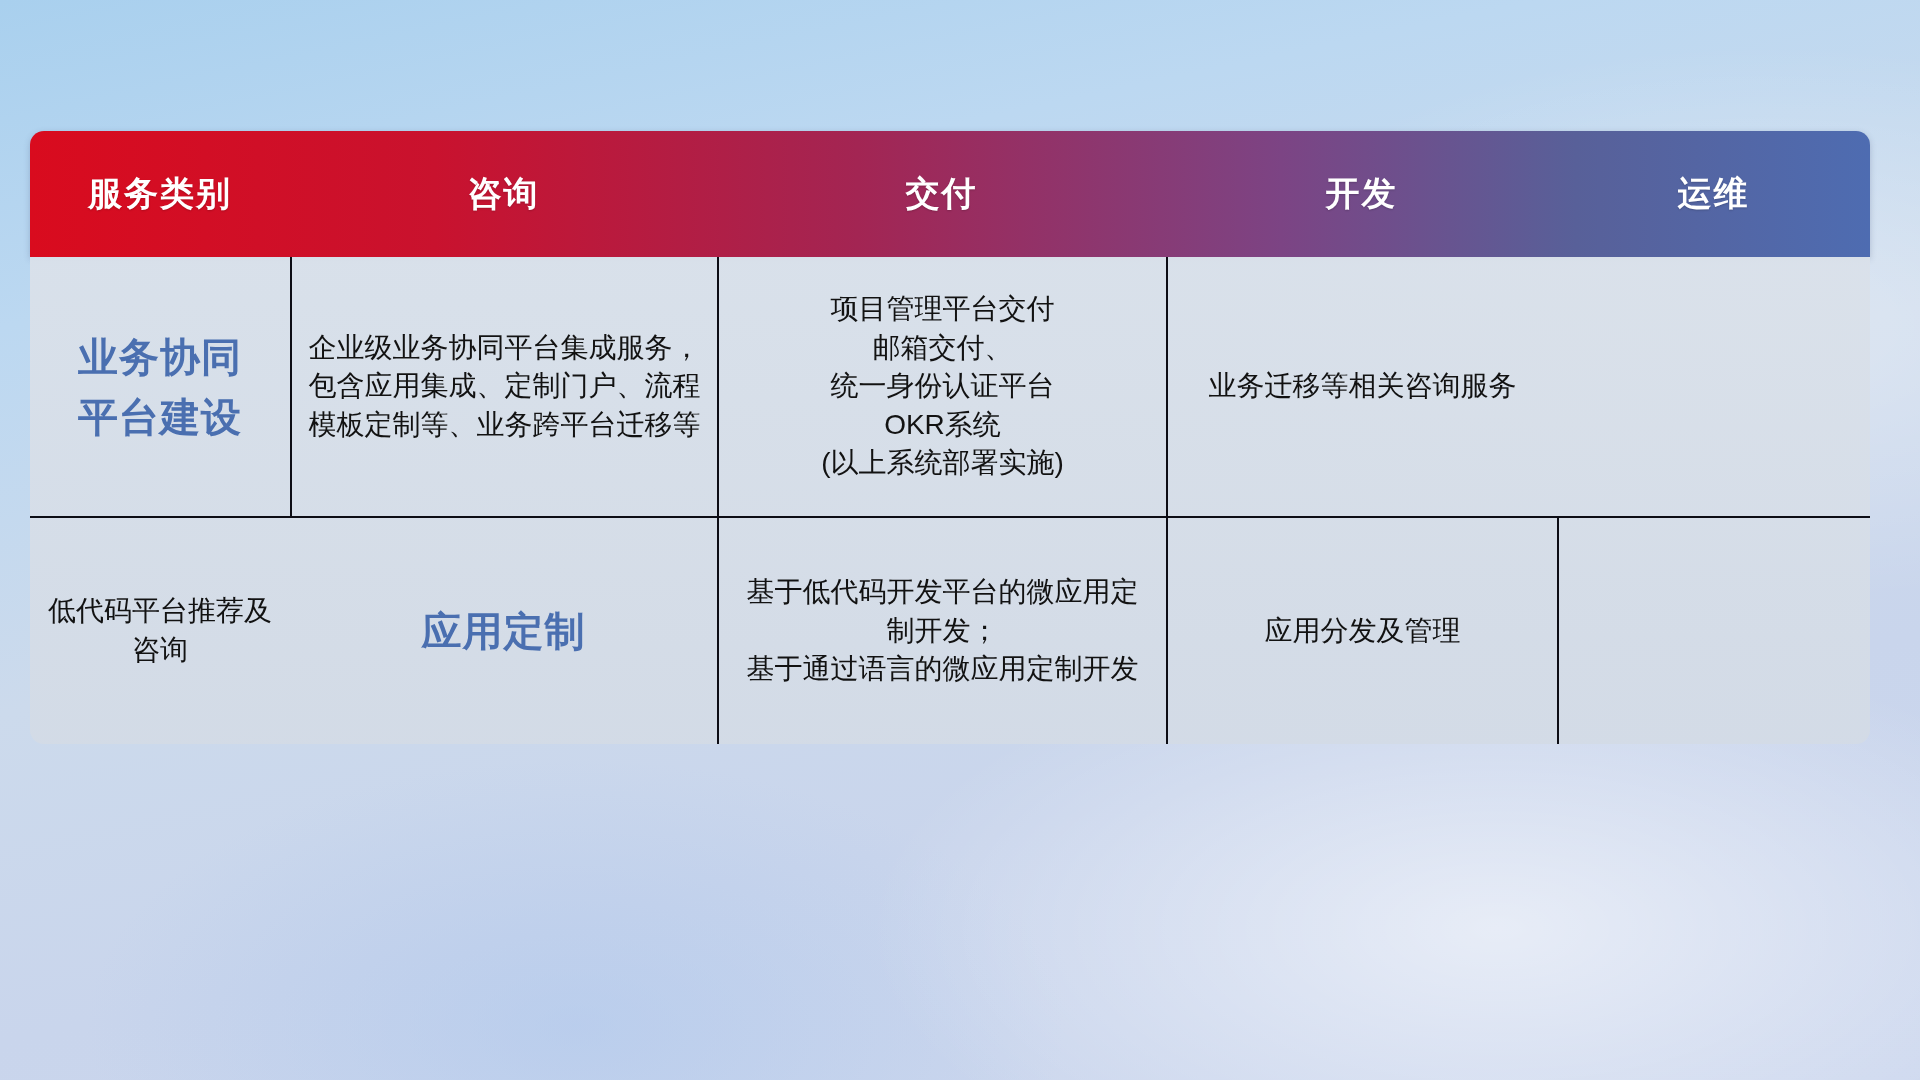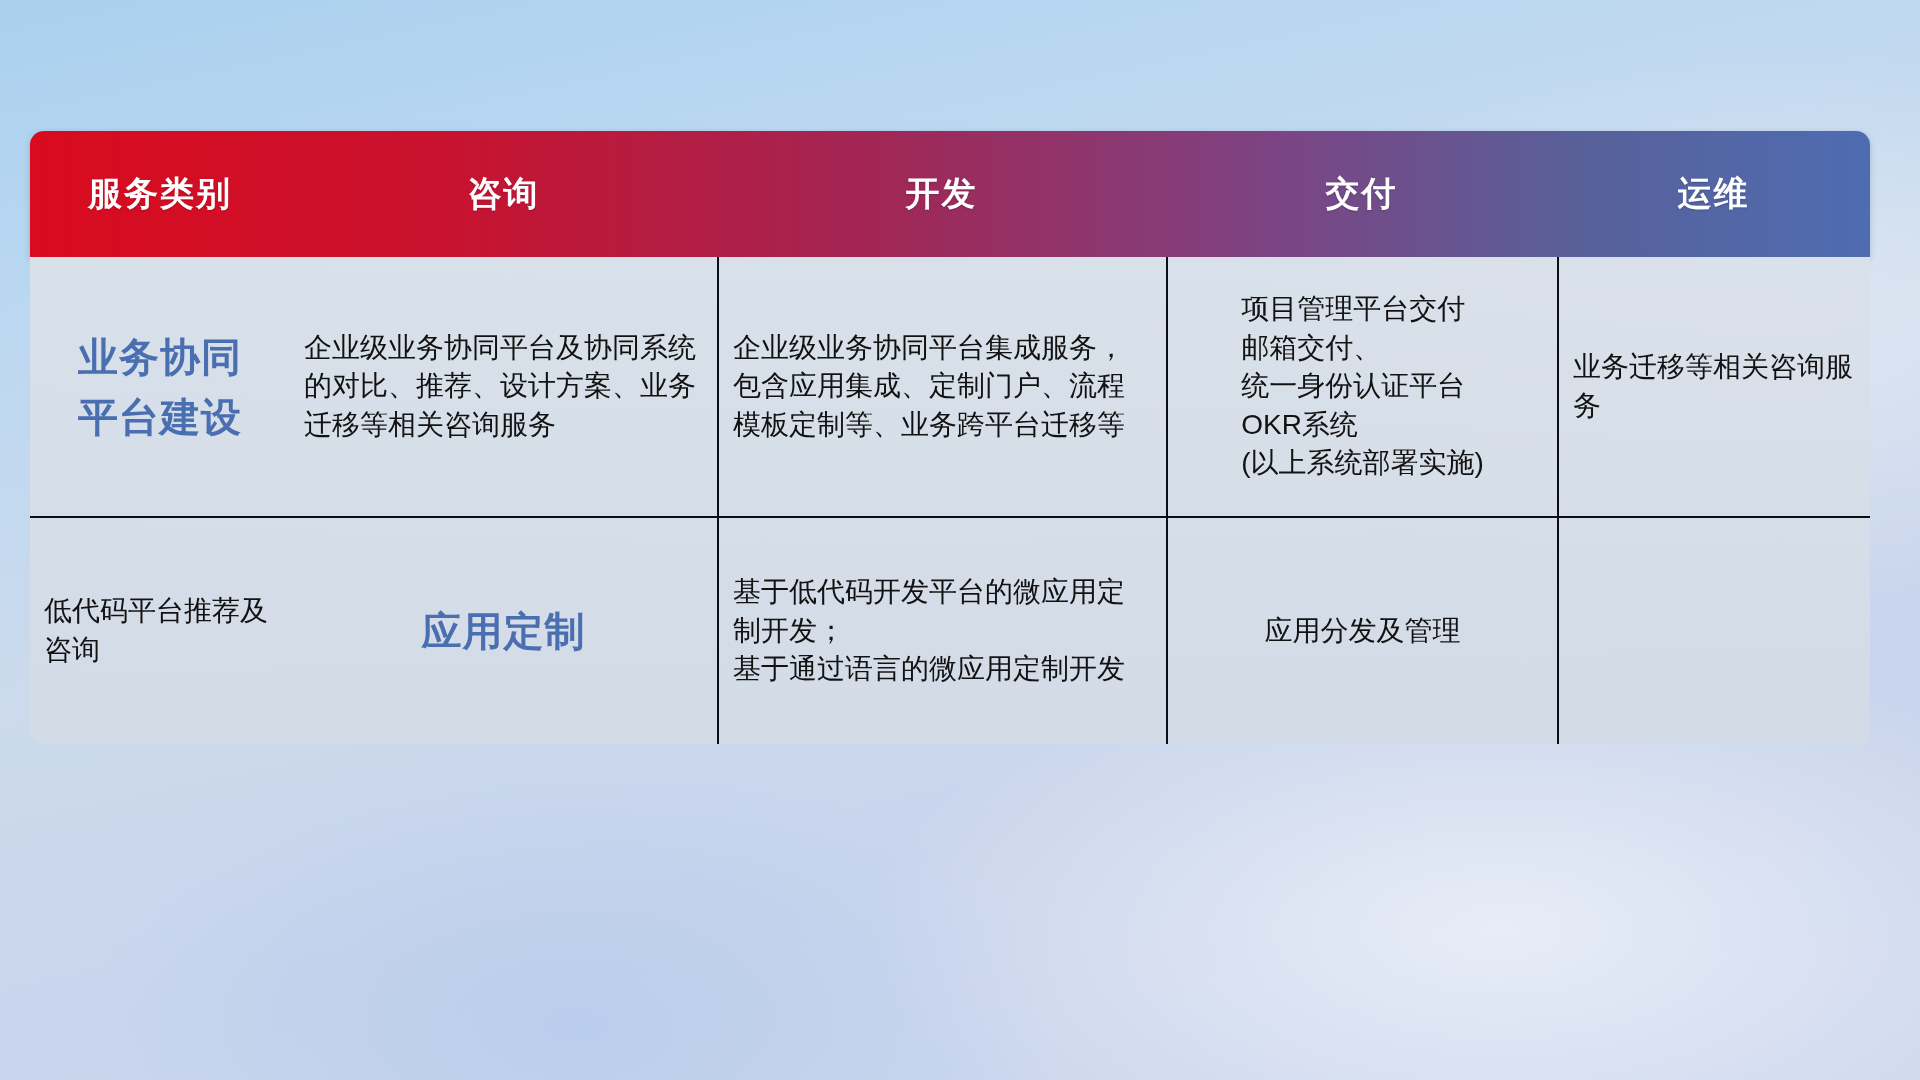--- a/index.html
+++ b/index.html
@@ -37,51 +37,50 @@
   .tr{
     display:grid;
     grid-template-columns:260px 427px 449px 391px 313px;
   }
   .tr.r1{height:259px;border-bottom:2px solid #0d0d15;}
   .tr.r2{height:207px;border-bottom:2px solid #0d0d15;}
   .tr.r3{height:226px;}
   .td{
     box-sizing:border-box;
     display:flex;align-items:center;justify-content:center;
-    text-align:left;
+    text-align:center;
     padding:10px 14px;
     font-size:28px;line-height:1.38;color:#121212;
     white-space:pre-line;
   }
   .td.vline{border-left:2px solid #0d0d15;}
   .td.cat{
     color:#4a6fb0;font-weight:bold;font-size:40px;line-height:1.5;
     letter-spacing:1px;
   }
 </style>
 </head>
 <body>
 
 <div class="stage">
   <div class="svc-table">
 
     <div class="thead">
       <div class="th">服务类别</div>
       <div class="th">咨询</div>
+      <div class="th">交付</div>
       <div class="th">开发</div>
-      <div class="th">交付</div>
       <div class="th">运维</div>
     </div>
 
     <div class="tbody">
 
       <div class="tr r1">
         <div class="td cat">业务协同
 平台建设</div>
-        <div class="td">企业级业务协同平台及协同系统的对比、推荐、设计方案、业务迁移等相关咨询服务</div>
         <div class="td vline">企业级业务协同平台集成服务，包含应用集成、定制门户、流程模板定制等、业务跨平台迁移等</div>
         <div class="td vline">项目管理平台交付
 邮箱交付、
 统一身份认证平台
 OKR系统
 (以上系统部署实施)</div>
         <div class="td vline">业务迁移等相关咨询服务</div>
       </div>
 
 

